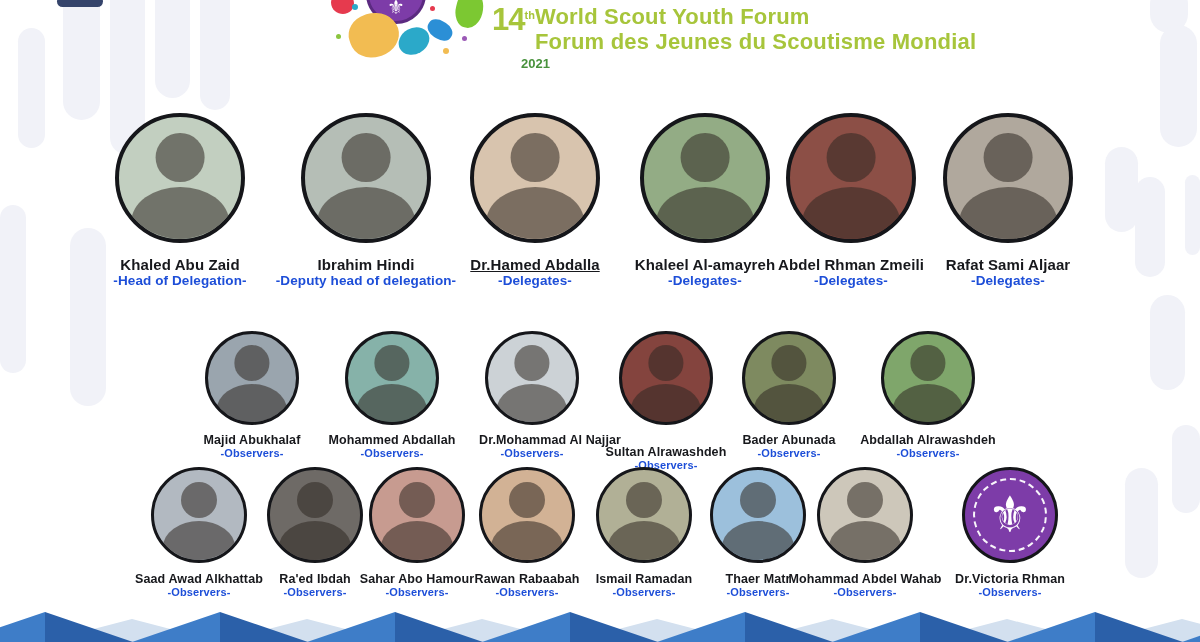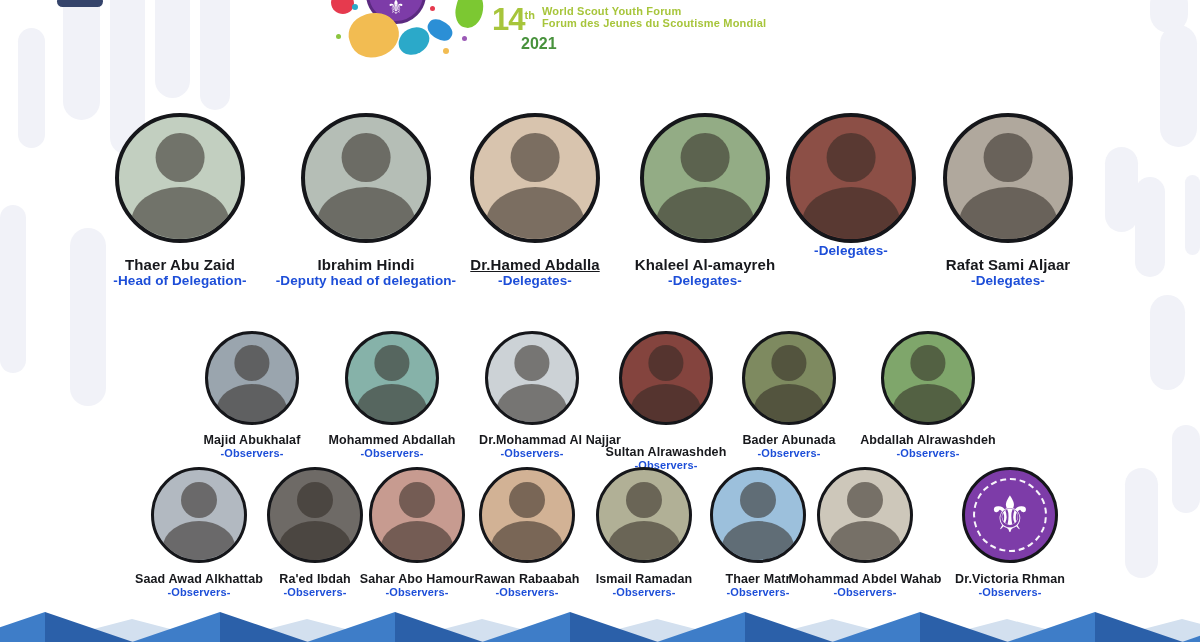--- a/index.html
+++ b/index.html
@@ -18,22 +18,22 @@
   .logo-shape{position:absolute;}
   .logo-badge{
     position:absolute;left:366px;top:-36px;width:54px;height:54px;border-radius:50%;
     background:#7d3ca8;border:3px solid #5b2a80;color:#fff;
     display:flex;align-items:flex-end;justify-content:center;font-size:20px;line-height:1.4;
   }
   .hdr{position:absolute;left:492px;top:5px;}
   .hdr-top{display:flex;align-items:flex-start;}
   .hdr-num{font-size:31px;font-weight:700;line-height:0.95;letter-spacing:-1px;}
   .hdr-num sup{font-size:11px;font-weight:700;letter-spacing:0;}
-  .hdr-titles{margin-left:7px;font-size:11px;font-weight:700;line-height:1.13;letter-spacing:0.2px;}
-  .hdr-year{font-size:16px;font-weight:700;margin-left:29px;margin-top:1px;}
+  .hdr-titles{margin-left:0;font-size:22px;font-weight:700;line-height:1.13;letter-spacing:0.2px;}
+  .hdr-year{font-size:13px;font-weight:700;margin-left:29px;margin-top:1px;}
 
   
   .person{position:absolute;text-align:center;}
   .avatar{
     position:relative;margin:0 auto;border-radius:50%;
     border:4px solid #15161a;overflow:hidden;box-sizing:content-box;
   }
   .sil-head{position:absolute;left:50%;top:13%;width:40%;height:40%;transform:translateX(-50%);
     border-radius:50%;background:rgba(48,40,35,0.55);}
   .sil-body{position:absolute;left:50%;top:57%;width:80%;height:58%;transform:translateX(-50%);
@@ -97,21 +97,21 @@
     </div>
     <div class="hdr-year" style="color:#48923c;">2021</div>
   </div>
 
   <div id="members">
       <div class="person" style="left: 74px; top: 113px; width: 212px;">
     <div class="avatar" style="width: 122px; height: 122px; border-width: 4px; background: rgb(194, 207, 192);">
           <div class="sil-head"></div>
           <div class="sil-body"></div>
         </div>
-    <div class="pname" style="font-size: 15px; margin-top: 13px;">Thaer Abu Zaid</div>
+    <div class="pname" style="font-size: 15px; margin-top: 13px;">Khaled Abu Zaid</div>
     <div class="prole" style="font-size: 13.5px;">-Head of Delegation-</div>
   </div>
       <div class="person" style="left: 260px; top: 113px; width: 212px;">
     <div class="avatar" style="width: 122px; height: 122px; border-width: 4px; background: rgb(181, 190, 182);">
           <div class="sil-head"></div>
           <div class="sil-body"></div>
         </div>
     <div class="pname" style="font-size: 15px; margin-top: 13px;">Ibrahim Hindi</div>
     <div class="prole" style="font-size: 13.5px;">-Deputy head of delegation-</div>
   </div>
@@ -129,20 +129,21 @@
           <div class="sil-body"></div>
         </div>
     <div class="pname" style="font-size: 15px; margin-top: 13px;">Khaleel Al-amayreh</div>
     <div class="prole" style="font-size: 13.5px;">-Delegates-</div>
   </div>
       <div class="person" style="left: 745px; top: 113px; width: 212px;">
     <div class="avatar" style="width: 122px; height: 122px; border-width: 4px; background: rgb(140, 79, 70);">
           <div class="sil-head"></div>
           <div class="sil-body"></div>
         </div>
+    <div class="pname" style="font-size: 15px; margin-top: 13px;">Abdel Rhman Zmeili</div>
     <div class="prole" style="font-size: 13.5px;">-Delegates-</div>
   </div>
       <div class="person" style="left: 902px; top: 113px; width: 212px;">
     <div class="avatar" style="width: 122px; height: 122px; border-width: 4px; background: rgb(176, 168, 157);">
           <div class="sil-head"></div>
           <div class="sil-body"></div>
         </div>
     <div class="pname" style="font-size: 15px; margin-top: 13px;">Rafat Sami Aljaar</div>
     <div class="prole" style="font-size: 13.5px;">-Delegates-</div>
   </div>

